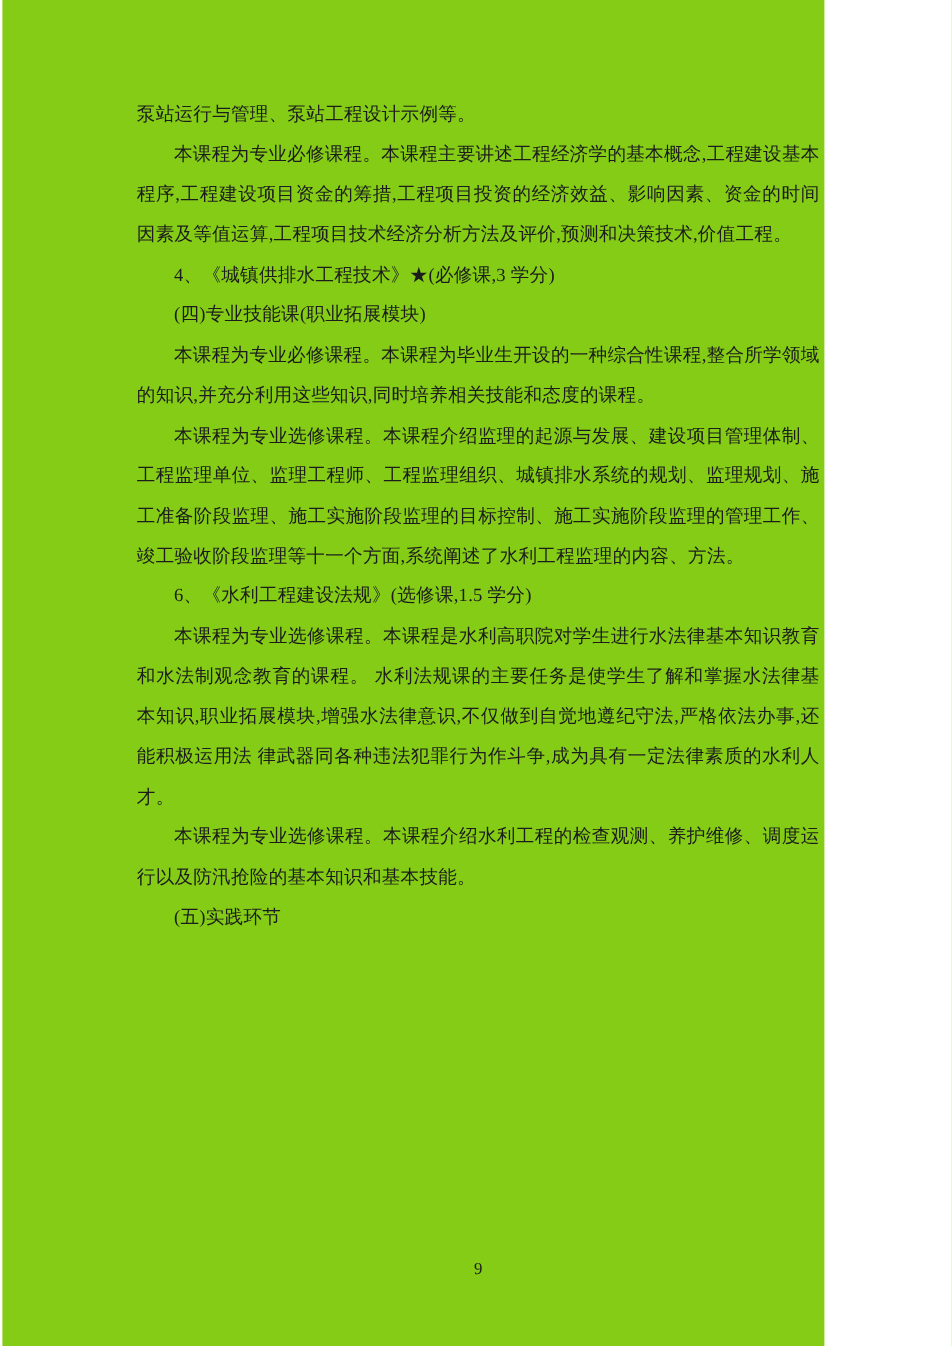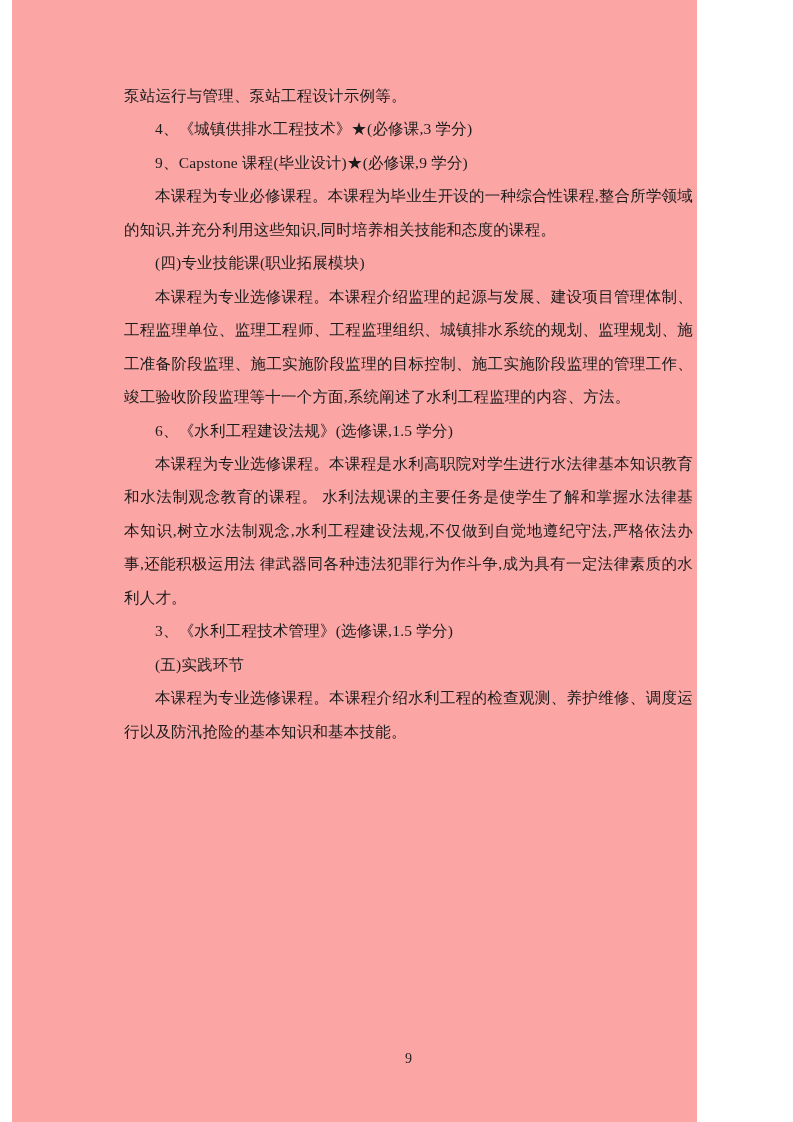--- a/index.html
+++ b/index.html
@@ -8,25 +8,25 @@
     background: #ffffff;
   }
   body {
     width: 793px;
     height: 1122px;
     position: relative;
     font-family: "Liberation Serif", "DejaVu Serif", serif;
   }
   .page {
     position: absolute;
-    left: 12px;
+    left: 2px;
     top: 0;
     width: 685px;
     height: 1122px;
-    background: #fca5a5;
+    background: #84cc16;
     color: #1c1c1c;
     overflow: hidden;
   }
   .text-block {
     position: absolute;
     left: 112px;
     top: 79px;
     width: 569px;
     font-size: 15.5px;
     line-height: 33.45px;
@@ -53,27 +53,26 @@
     line-height: 18px;
     color: #1c1c1c;
   }
 </style>
 </head>
 <body>
 
 <div class="page">
   <div class="text-block">
     <p class="para no-indent">泵站运行与管理、泵站工程设计示例等。</p>
+    <p class="para">本课程为专业必修课程。本课程主要讲述工程经济学的基本概念,工程建设基本程序,工程建设项目资金的筹措,工程项目投资的经济效益、影响因素、资金的时间因素及等值运算,工程项目技术经济分析方法及评价,预测和决策技术,价值工程。</p>
     <p class="para">4、《城镇供排水工程技术》★(必修课,3 学分)</p>
-    <p class="para">9、Capstone 课程(毕业设计)★(必修课,9 学分)</p>
+    <p class="para">(四)专业技能课(职业拓展模块)</p>
     <p class="para">本课程为专业必修课程。本课程为毕业生开设的一种综合性课程,整合所学领域的知识,并充分利用这些知识,同时培养相关技能和态度的课程。</p>
-    <p class="para">(四)专业技能课(职业拓展模块)</p>
     <p class="para">本课程为专业选修课程。本课程介绍监理的起源与发展、建设项目管理体制、工程监理单位、监理工程师、工程监理组织、城镇排水系统的规划、监理规划、施工准备阶段监理、施工实施阶段监理的目标控制、施工实施阶段监理的管理工作、竣工验收阶段监理等十一个方面,系统阐述了水利工程监理的内容、方法。</p>
     <p class="para">6、《水利工程建设法规》(选修课,1.5 学分)</p>
-    <p class="para">本课程为专业选修课程。本课程是水利高职院对学生进行水法律基本知识教育和水法制观念教育的课程。 水利法规课的主要任务是使学生了解和掌握水法律基本知识,树立水法制观念,水利工程建设法规,不仅做到自觉地遵纪守法,严格依法办事,还能积极运用法 律武器同各种违法犯罪行为作斗争,成为具有一定法律素质的水利人才。</p>
-    <p class="para">3、《水利工程技术管理》(选修课,1.5 学分)</p>
+    <p class="para">本课程为专业选修课程。本课程是水利高职院对学生进行水法律基本知识教育和水法制观念教育的课程。 水利法规课的主要任务是使学生了解和掌握水法律基本知识,职业拓展模块,增强水法律意识,不仅做到自觉地遵纪守法,严格依法办事,还能积极运用法 律武器同各种违法犯罪行为作斗争,成为具有一定法律素质的水利人才。</p>
+    <p class="para">本课程为专业选修课程。本课程介绍水利工程的检查观测、养护维修、调度运行以及防汛抢险的基本知识和基本技能。</p>
     <p class="para">(五)实践环节</p>
-    <p class="para">本课程为专业选修课程。本课程介绍水利工程的检查观测、养护维修、调度运行以及防汛抢险的基本知识和基本技能。</p>
   </div>
   <div class="footer">
     <span>9</span>
   </div>
 </div>
 
 </body></html>

